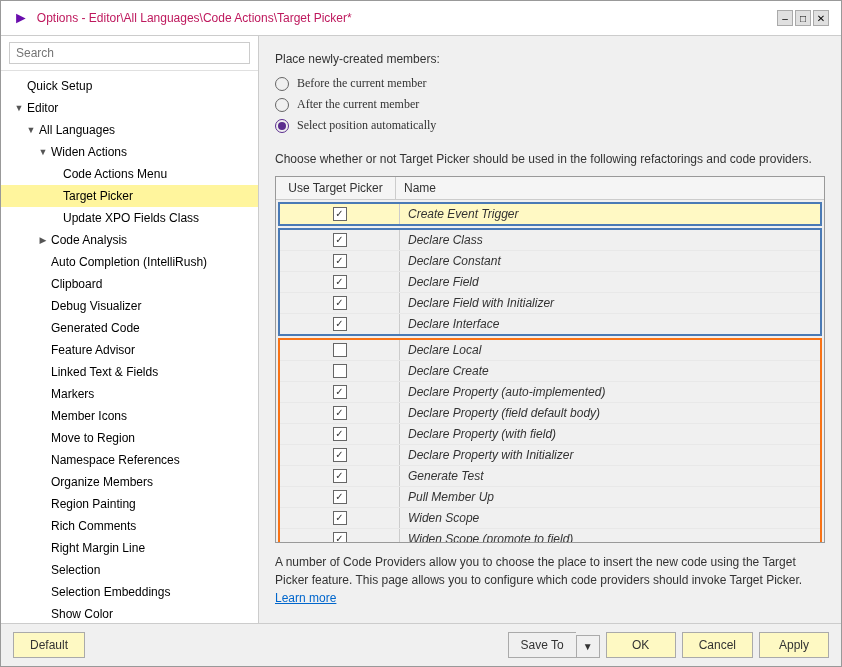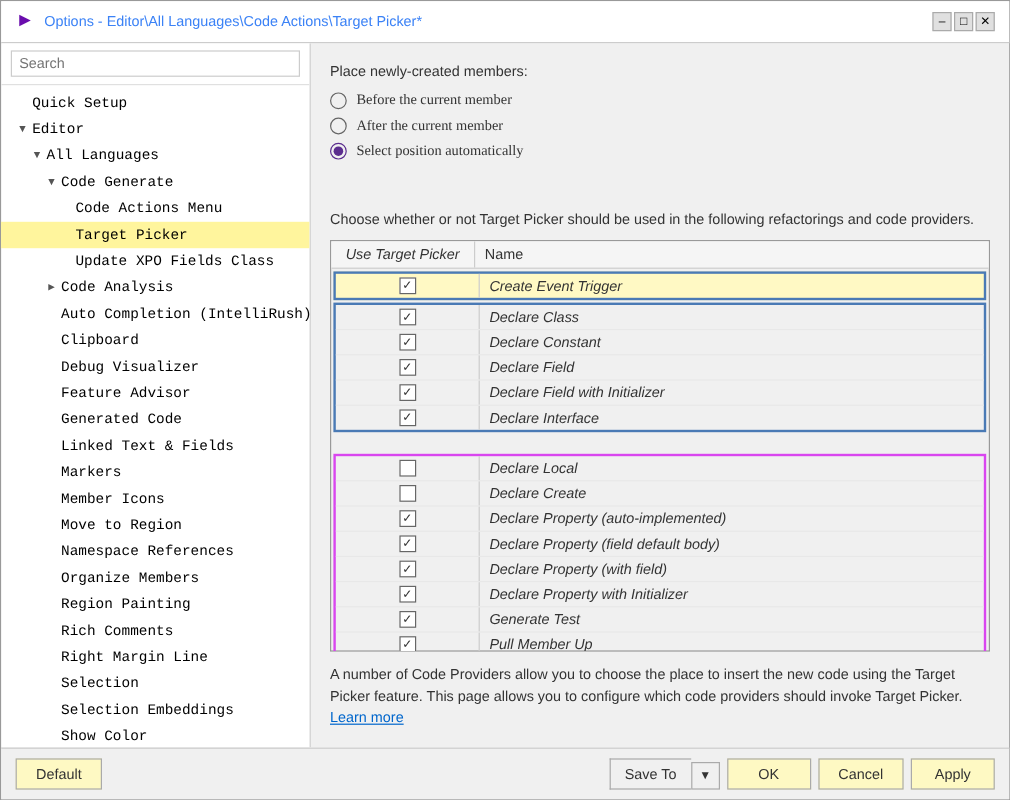--- a/index.html
+++ b/index.html
@@ -3,33 +3,33 @@
   <meta charset="utf-8">
   <style>
     * { box-sizing: border-box; margin: 0; padding: 0; }
     body { font-family: 'Segoe UI', Tahoma, Geneva, Verdana, sans-serif; font-size: 12px; background: #f0f0f0; width: 842px; height: 667px; overflow: hidden; }
     
     .window { width: 842px; height: 667px; background: #f0f0f0; border: 1px solid #999; display: flex; flex-direction: column; }
     
     .title-bar { background: #fff; padding: 8px 12px; display: flex; align-items: center; justify-content: space-between; border-bottom: 1px solid #ccc; min-height: 32px; }
     .title-bar-left { display: flex; align-items: center; gap: 8px; }
     .title-bar-logo { color: #6a0dad; font-weight: bold; font-size: 16px; }
-    .title-bar-text { font-size: 12px; color: #3b82f6; }
+    .title-bar-text { font-size: 12px; color: #be185d; }
     .title-bar-buttons { display: flex; gap: 2px; }
     .title-btn { width: 16px; height: 16px; background: #e0e0e0; border: 1px solid #aaa; display: flex; align-items: center; justify-content: center; font-size: 10px; cursor: pointer; }
     
     .main-content { display: flex; flex: 1; overflow: hidden; }
     
     
     .sidebar { width: 258px; background: #fff; border-right: 1px solid #ccc; display: flex; flex-direction: column; overflow: hidden; }
     .search-box { padding: 6px 8px; border-bottom: 1px solid #e0e0e0; }
     .search-input { width: 100%; padding: 3px 6px; border: 1px solid #ccc; font-size: 12px; color: #999; background: #fff; }
     
     .tree { flex: 1; overflow-y: auto; padding: 4px 0; }
-    .tree-item { padding: 2px 0; cursor: pointer; white-space: nowrap; font-family: Liberation Mono, monospace; }
+    .tree-item { padding: 2px 0; cursor: pointer; white-space: nowrap; }
     .tree-label { display: flex; align-items: center; padding: 2px 4px; }
     .tree-indent-1 { padding-left: 8px; }
     .tree-indent-2 { padding-left: 20px; }
     .tree-indent-3 { padding-left: 32px; }
     .tree-indent-4 { padding-left: 44px; }
     
     .expand-icon { width: 12px; height: 12px; display: inline-flex; align-items: center; justify-content: center; font-size: 9px; color: #555; margin-right: 2px; flex-shrink: 0; }
     
     .highlighted { background: #fff59d !important; }
     
@@ -38,26 +38,26 @@
     
     .section-title { font-size: 12px; color: #333; margin-bottom: 10px; }
     
     .radio-group { margin-bottom: 12px; }
     .radio-item { display: flex; align-items: center; margin-bottom: 6px; font-family: Liberation Serif, serif; }
     .radio-circle { width: 14px; height: 14px; border-radius: 50%; border: 1px solid #666; margin-right: 8px; display: flex; align-items: center; justify-content: center; flex-shrink: 0; }
     .radio-circle.selected { border-color: #5b2d8e; }
     .radio-dot { width: 8px; height: 8px; border-radius: 50%; background: #5b2d8e; }
     .radio-label { font-size: 12px; color: #333; }
     
-    .choose-text { font-size: 12px; color: #333; margin-bottom: 8px; line-height: 1.4; margin-top: 24px; }
+    .choose-text { font-size: 12px; color: #333; margin-bottom: 8px; line-height: 1.4; }
     
     .table-container { border: 1px solid #999; flex: 1; overflow: hidden; display: flex; flex-direction: column; position: relative; }
     
     .table-header { display: flex; background: #f5f5f5; border-bottom: 1px solid #ccc; }
-    .th-use { width: 120px; padding: 4px 8px; border-right: 1px solid #ccc; font-size: 12px; font-weight: normal; color: #333; text-align: center; font-style: italic; }
+    .th-use { width: 120px; padding: 4px 8px; border-right: 1px solid #ccc; font-size: 12px; font-weight: normal; color: #333; text-align: center; }
     .th-name { flex: 1; padding: 4px 8px; font-size: 12px; font-weight: normal; color: #333; }
     
     .table-body { flex: 1; overflow-y: auto; }
     .table-row { display: flex; border-bottom: 1px solid #e8e8e8; }
     .table-row.row-highlighted { background: #fff9c4; }
     
     .td-use { width: 120px; padding: 3px 8px; border-right: 1px solid #ccc; display: flex; align-items: center; justify-content: center; }
     .td-name { flex: 1; padding: 3px 8px; font-size: 12px; color: #333; display: flex; align-items: center; font-style: italic; }
     
     .checkbox { width: 14px; height: 14px; border: 1px solid #666; background: #fff; display: flex; align-items: center; justify-content: center; flex-shrink: 0; }
@@ -128,21 +128,21 @@
         <div class="tree-item tree-indent-2">
           <div class="tree-label">
             <span class="expand-icon">▼</span>
             <span>All Languages</span>
           </div>
         </div>
 
         <div class="tree-item tree-indent-3">
           <div class="tree-label">
             <span class="expand-icon">▼</span>
-            <span>Code Generate</span>
+            <span>Widen Actions</span>
           </div>
         </div>
 
         <div class="tree-item tree-indent-4">
           <div class="tree-label">
             <span class="expand-icon"></span>
             <span>Code Actions Menu</span>
           </div>
         </div>
 
@@ -184,28 +184,28 @@
         <div class="tree-item tree-indent-3">
           <div class="tree-label">
             <span class="expand-icon"></span>
             <span>Debug Visualizer</span>
           </div>
         </div>
 
         <div class="tree-item tree-indent-3">
           <div class="tree-label">
             <span class="expand-icon"></span>
+            <span>Generated Code</span>
+          </div>
+        </div>
+
+        <div class="tree-item tree-indent-3">
+          <div class="tree-label">
+            <span class="expand-icon"></span>
             <span>Feature Advisor</span>
-          </div>
-        </div>
-
-        <div class="tree-item tree-indent-3">
-          <div class="tree-label">
-            <span class="expand-icon"></span>
-            <span>Generated Code</span>
           </div>
         </div>
 
         <div class="tree-item tree-indent-3">
           <div class="tree-label">
             <span class="expand-icon"></span>
             <span>Linked Text &amp; Fields</span>
           </div>
         </div>
 
@@ -363,21 +363,21 @@
             <div class="table-row" style="border-bottom: none;">
               <div class="td-use">
                 <div class="checkbox checked">
                     <span class="check-mark">✓</span>
                   </div>
               </div>
               <div class="td-name">Declare Interface</div>
             </div>
           </div>
 
-          <div style="border: 2px solid #d946ef; margin: 18px 2px;">
+          <div style="border: 2px solid #f97316; margin: 2px 2px;">
             <div class="table-row">
               <div class="td-use">
                 <div class="checkbox"></div>
               </div>
               <div class="td-name">Declare Local</div>
             </div>
             <div class="table-row">
               <div class="td-use">
                 <div class="checkbox"></div>
               </div>

